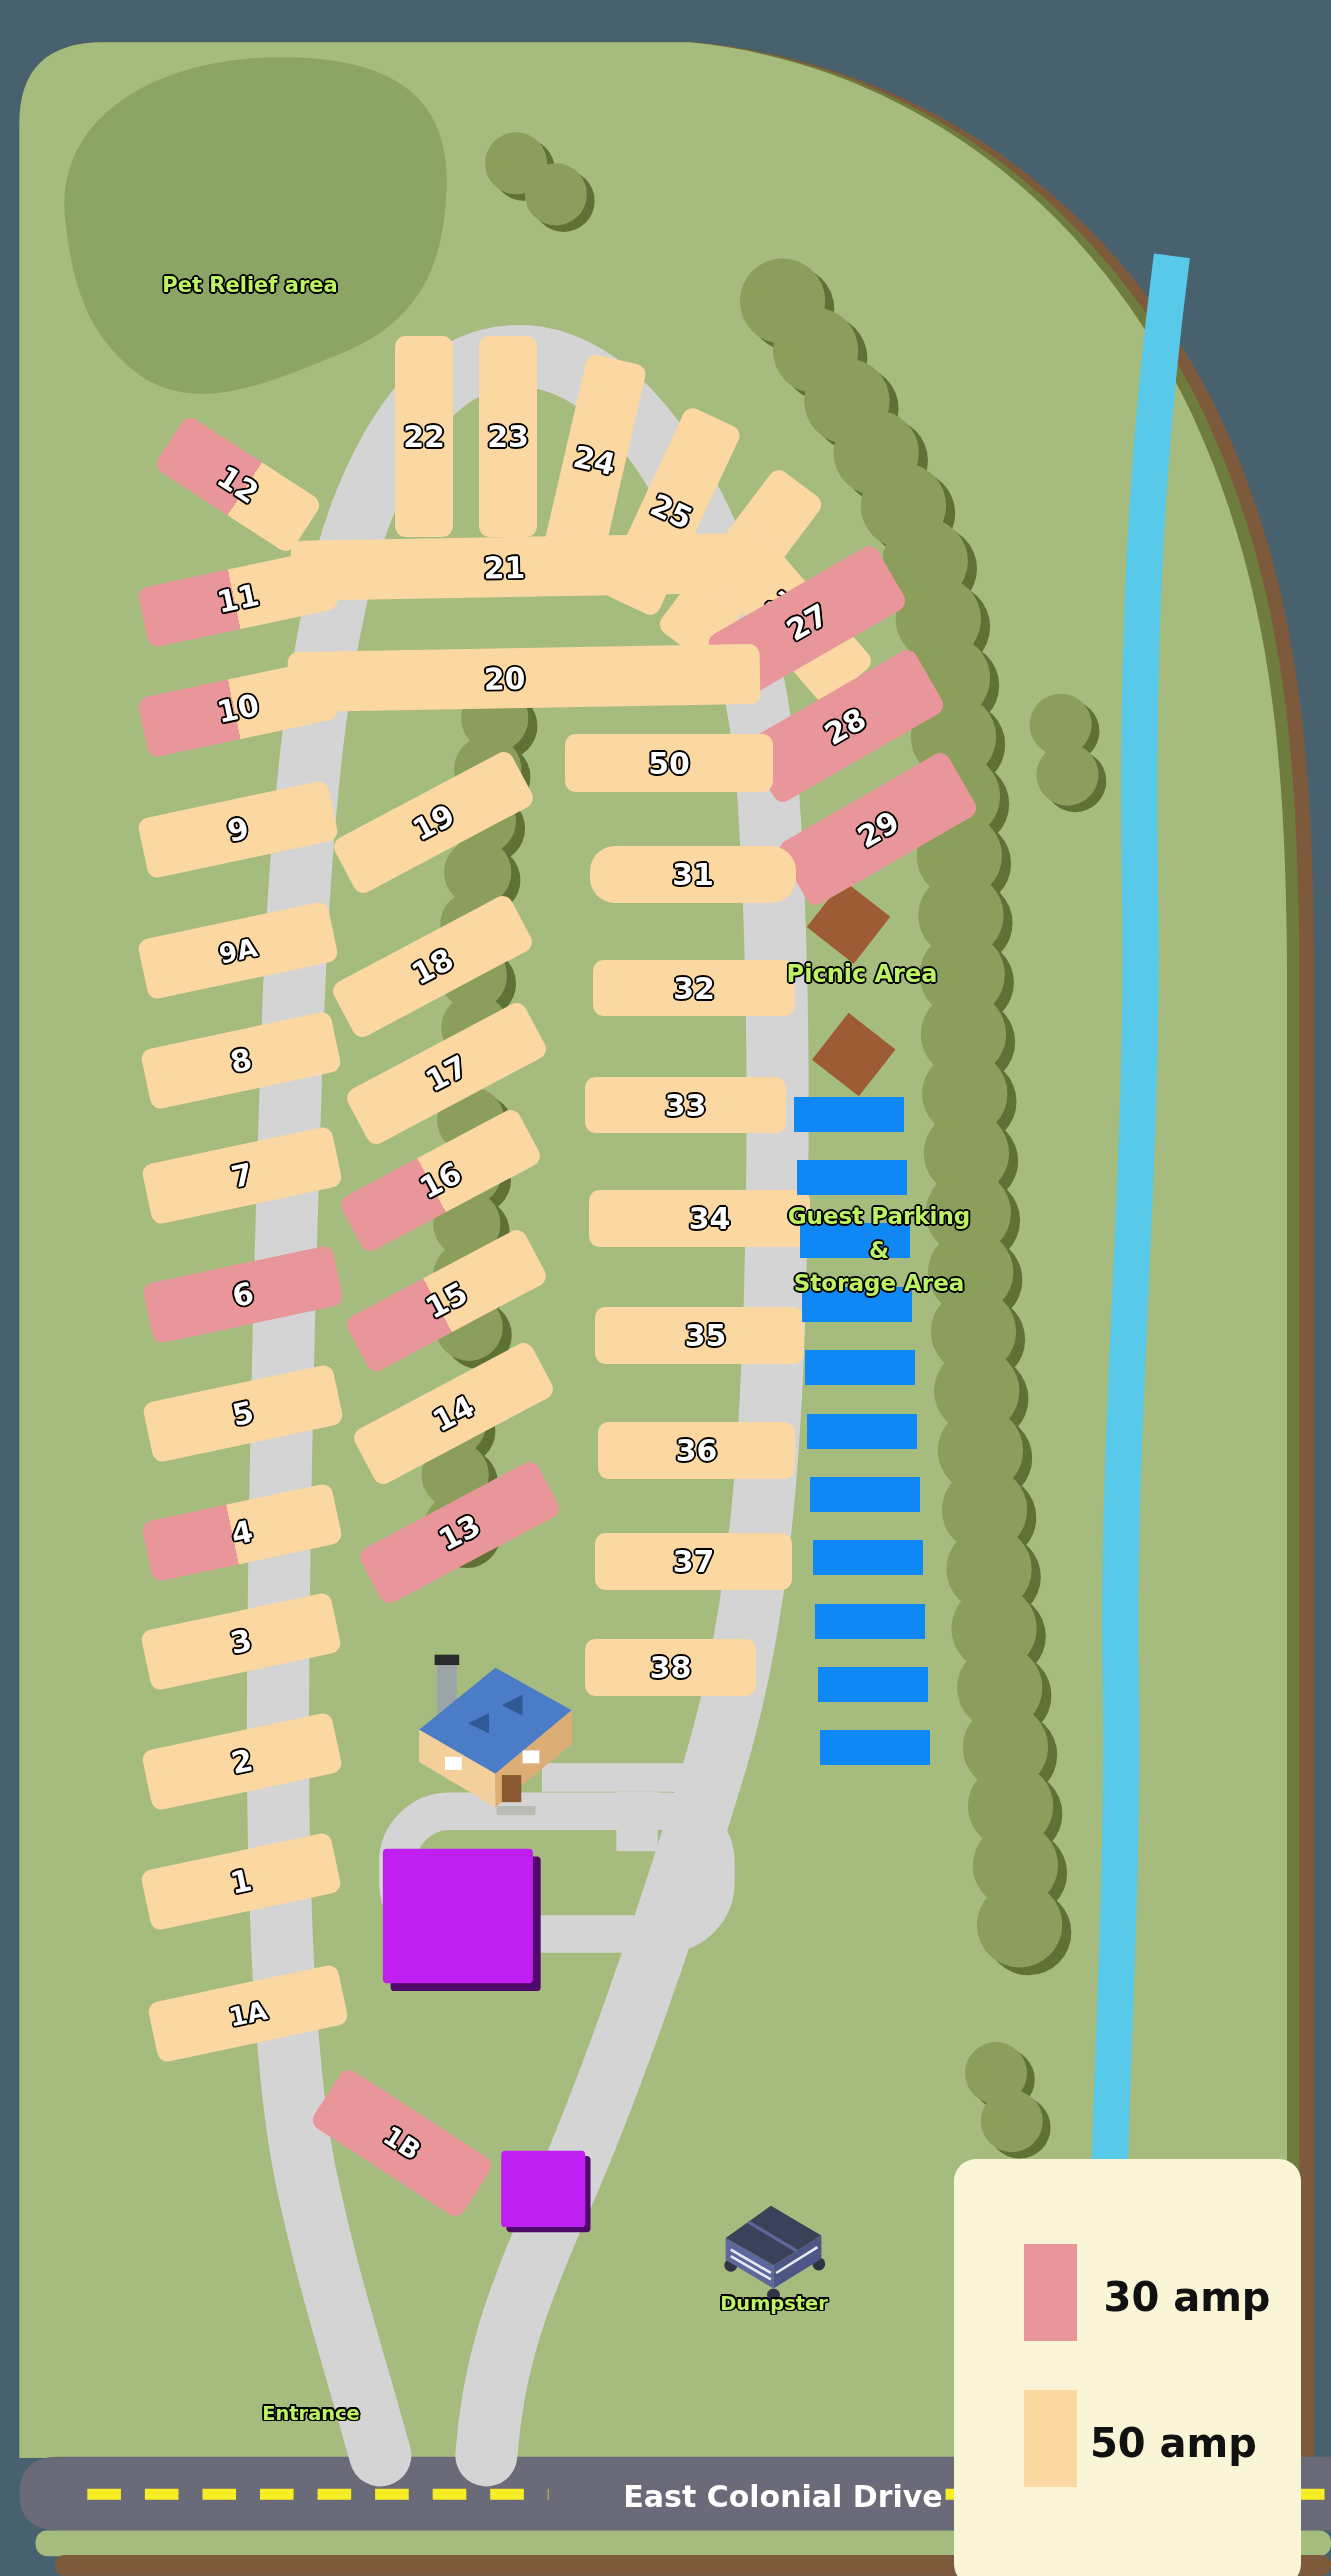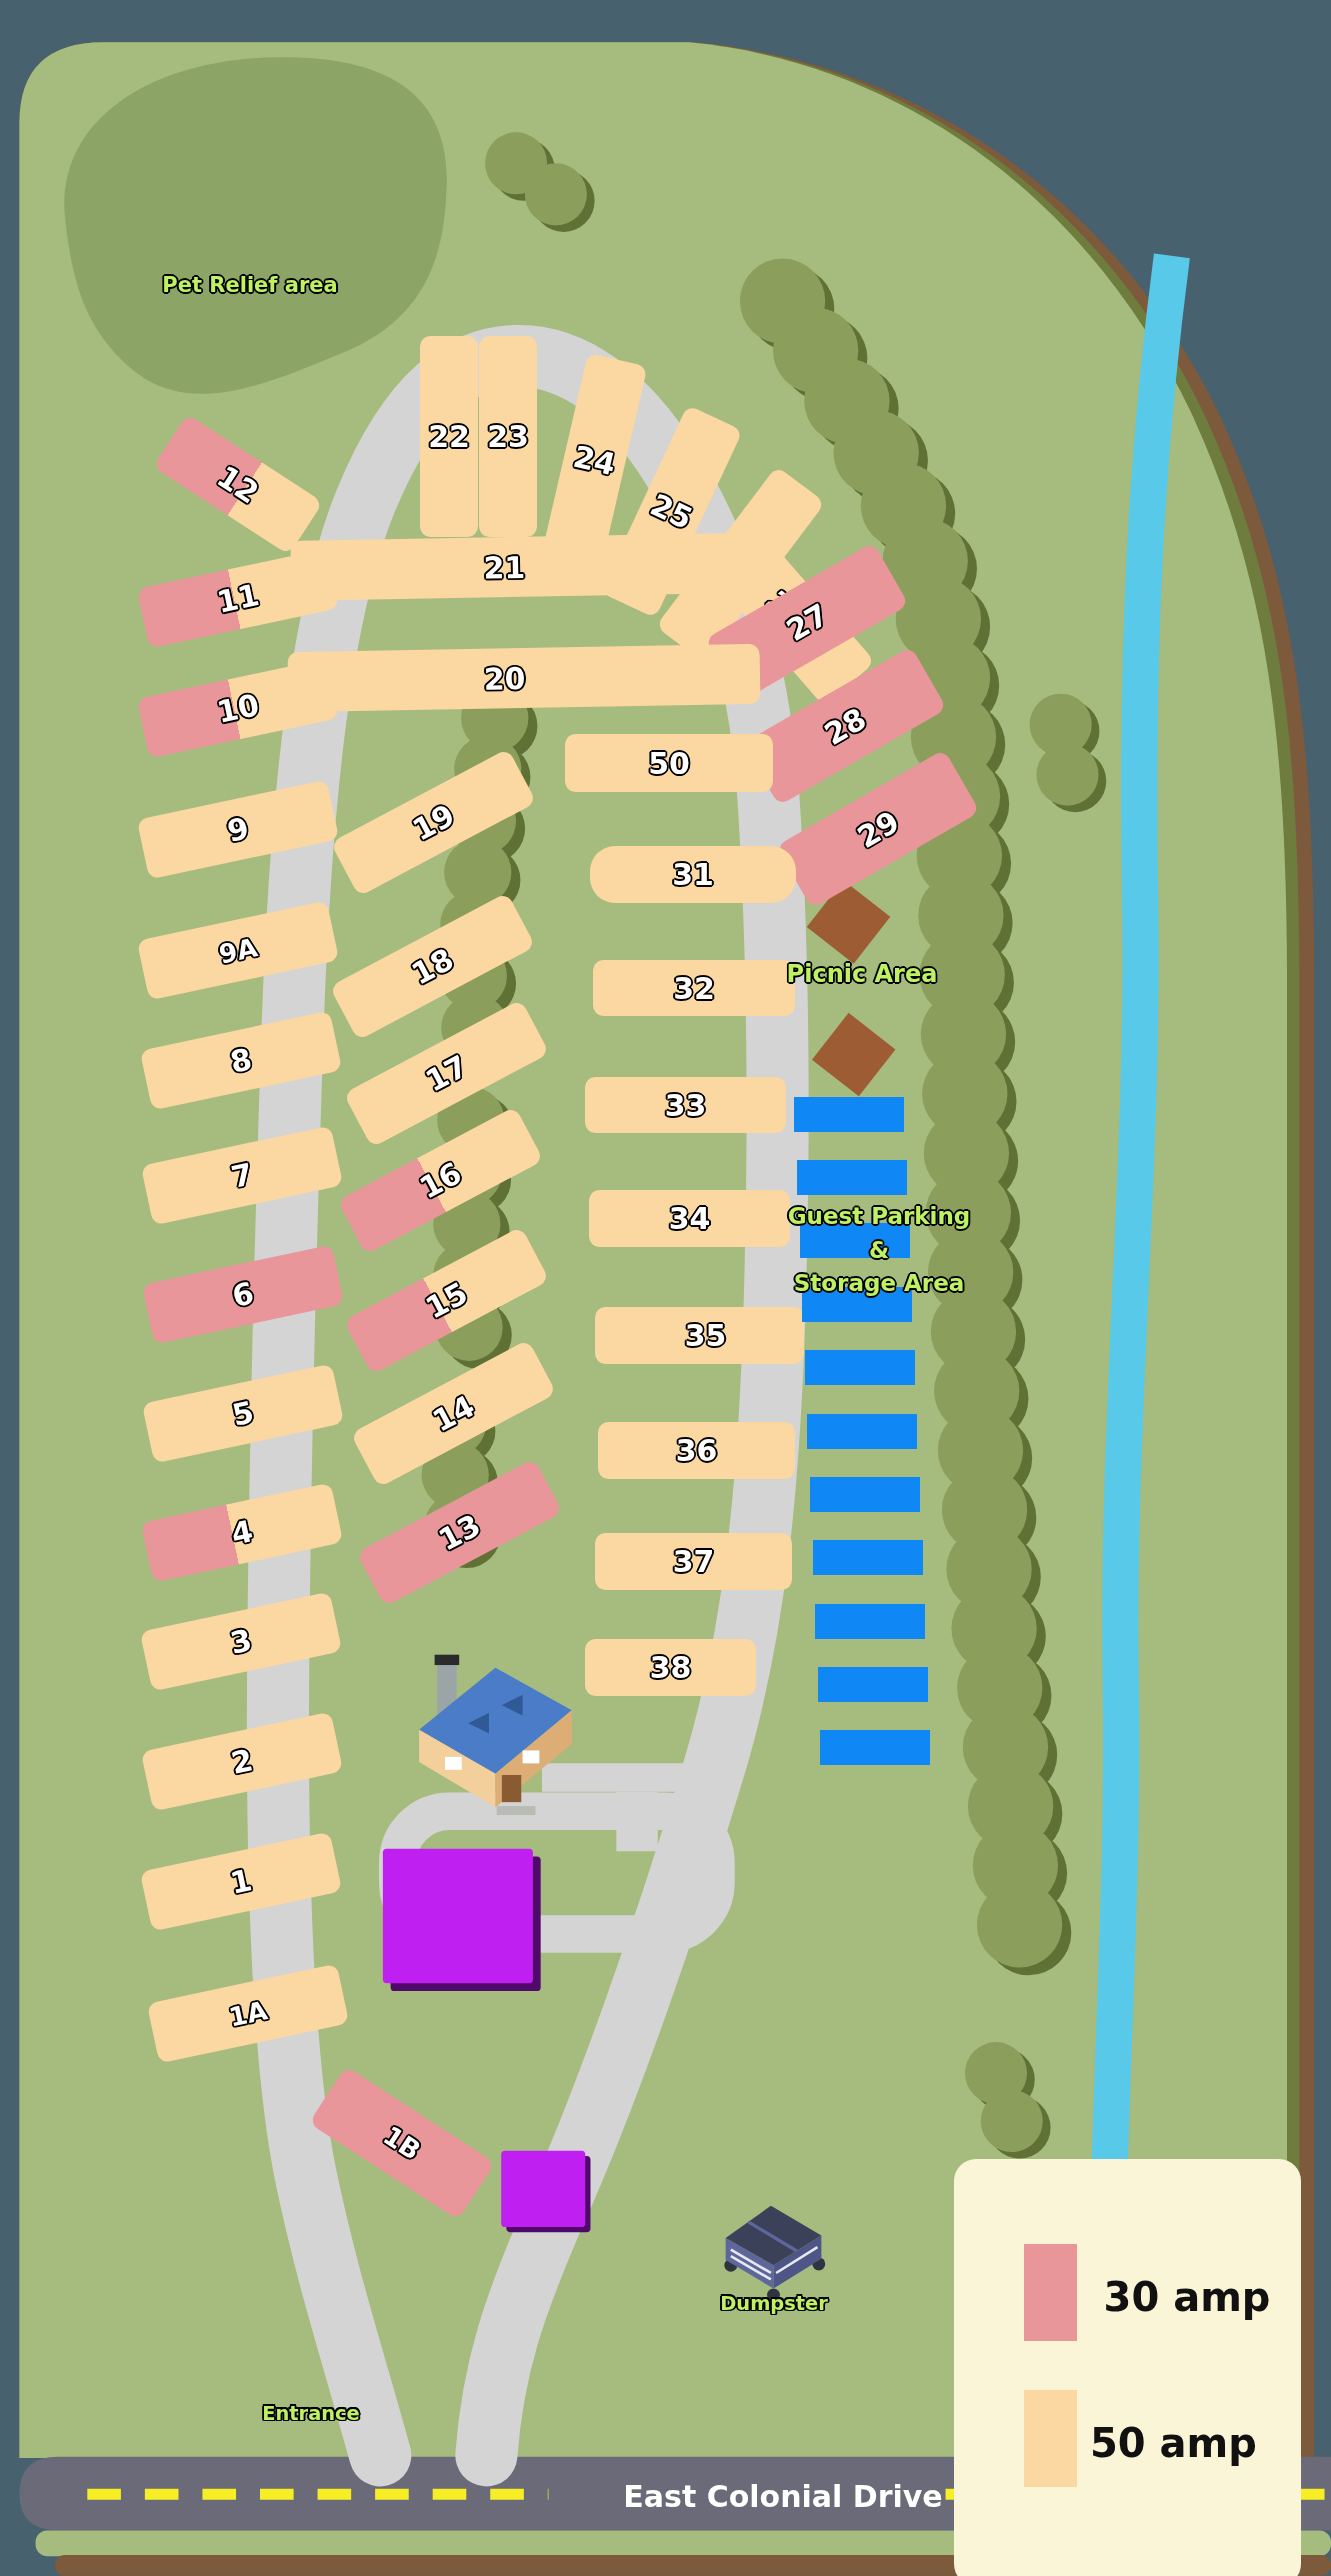--- a/index.html
+++ b/index.html
@@ -97,21 +97,21 @@
     <polygon points="74,104 148,58 148,94 74,140" fill="#4d5687"></polygon>
     <polygon points="0,62 70,12 148,58 74,104" fill="#3a4158"></polygon>
     <line x1="35" y1="37" x2="110" y2="82" stroke="#5d679c" stroke-width="5"></line>
     <line x1="8" y1="80" x2="70" y2="116" stroke="#e8e8f0" stroke-width="4"></line>
     <line x1="8" y1="90" x2="70" y2="126" stroke="#e8e8f0" stroke-width="4"></line>
     <line x1="78" y1="116" x2="142" y2="76" stroke="#e8e8f0" stroke-width="4"></line>
   </g>
 </svg>
 
 <div id="sites">
-      <div class="site" style="left: 395px; top: 336px; width: 58px; height: 201px; transform: rotate(0deg); background: rgb(251, 215, 162); margin-left: 25px;">
+      <div class="site" style="left: 395px; top: 336px; width: 58px; height: 201px; transform: rotate(0deg); background: rgb(251, 215, 162);">
         <span>22</span>
       </div>
       <div class="site" style="left: 479px; top: 336px; width: 58px; height: 201px; transform: rotate(0deg); background: rgb(251, 215, 162);">
         <span>23</span>
       </div>
       <div class="site" style="left: 564px; top: 357px; width: 61px; height: 207px; transform: rotate(13deg); background: rgb(251, 215, 162);">
         <span>24</span>
       </div>
       <div class="site" style="left: 641px; top: 408px; width: 61px; height: 207px; transform: rotate(25deg); background: rgb(251, 215, 162);">
         <span>25</span>
@@ -142,21 +142,21 @@
       </div>
       <div class="site" style="left: 590px; top: 846px; width: 206px; height: 57px; transform: rotate(0deg); background: rgb(251, 215, 162); border-radius: 25px;">
         <span>31</span>
       </div>
       <div class="site" style="left: 593px; top: 960px; width: 202px; height: 56px; transform: rotate(0deg); background: rgb(251, 215, 162);">
         <span>32</span>
       </div>
       <div class="site" style="left: 585px; top: 1077px; width: 201px; height: 56px; transform: rotate(0deg); background: rgb(251, 215, 162);">
         <span>33</span>
       </div>
-      <div class="site" style="left: 589px; top: 1190px; width: 201px; height: 57px; transform: rotate(0deg); background: rgb(251, 215, 162);">
+      <div class="site" style="left: 589px; top: 1190px; width: 201px; height: 57px; transform: rotate(0deg); background: rgb(251, 215, 162); padding-left: 20px;">
         <span>34</span>
       </div>
       <div class="site" style="left: 595px; top: 1307px; width: 197px; height: 57px; transform: rotate(0deg); background: rgb(251, 215, 162); padding-left: 12px;">
         <span>35</span>
       </div>
       <div class="site" style="left: 598px; top: 1422px; width: 197px; height: 57px; transform: rotate(0deg); background: rgb(251, 215, 162);">
         <span>36</span>
       </div>
       <div class="site" style="left: 595px; top: 1533px; width: 197px; height: 57px; transform: rotate(0deg); background: rgb(251, 215, 162);">
         <span>37</span>

